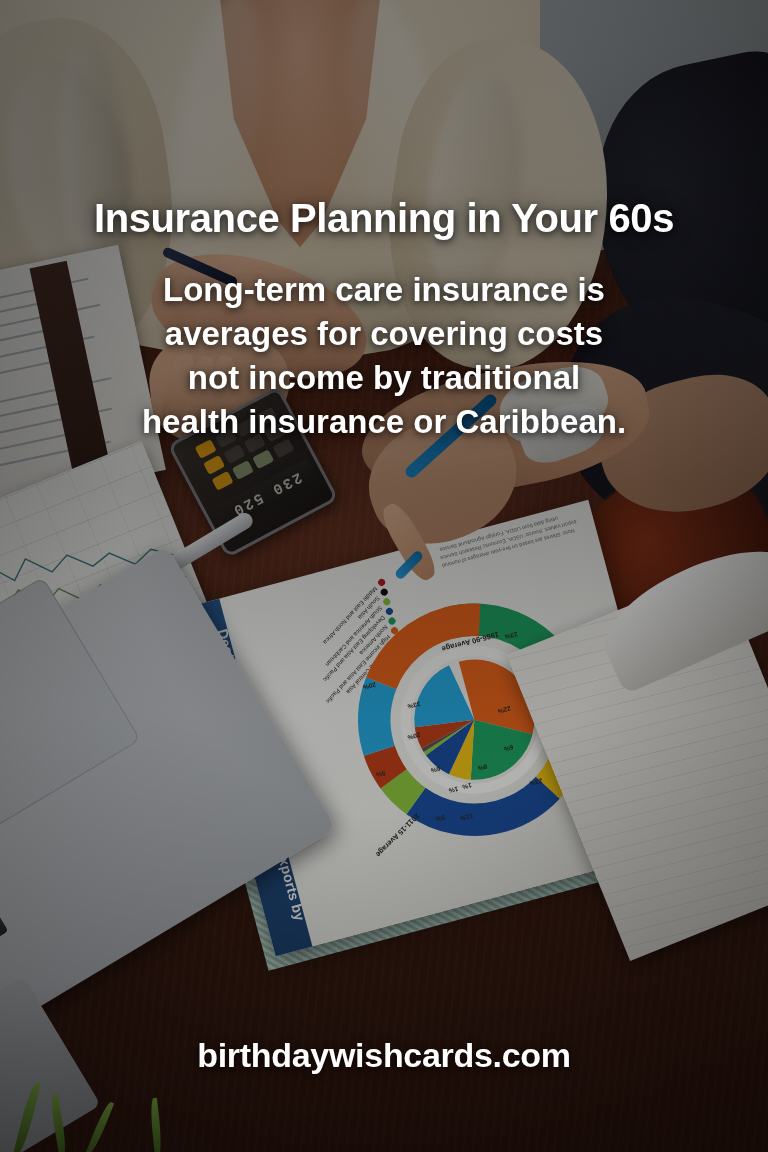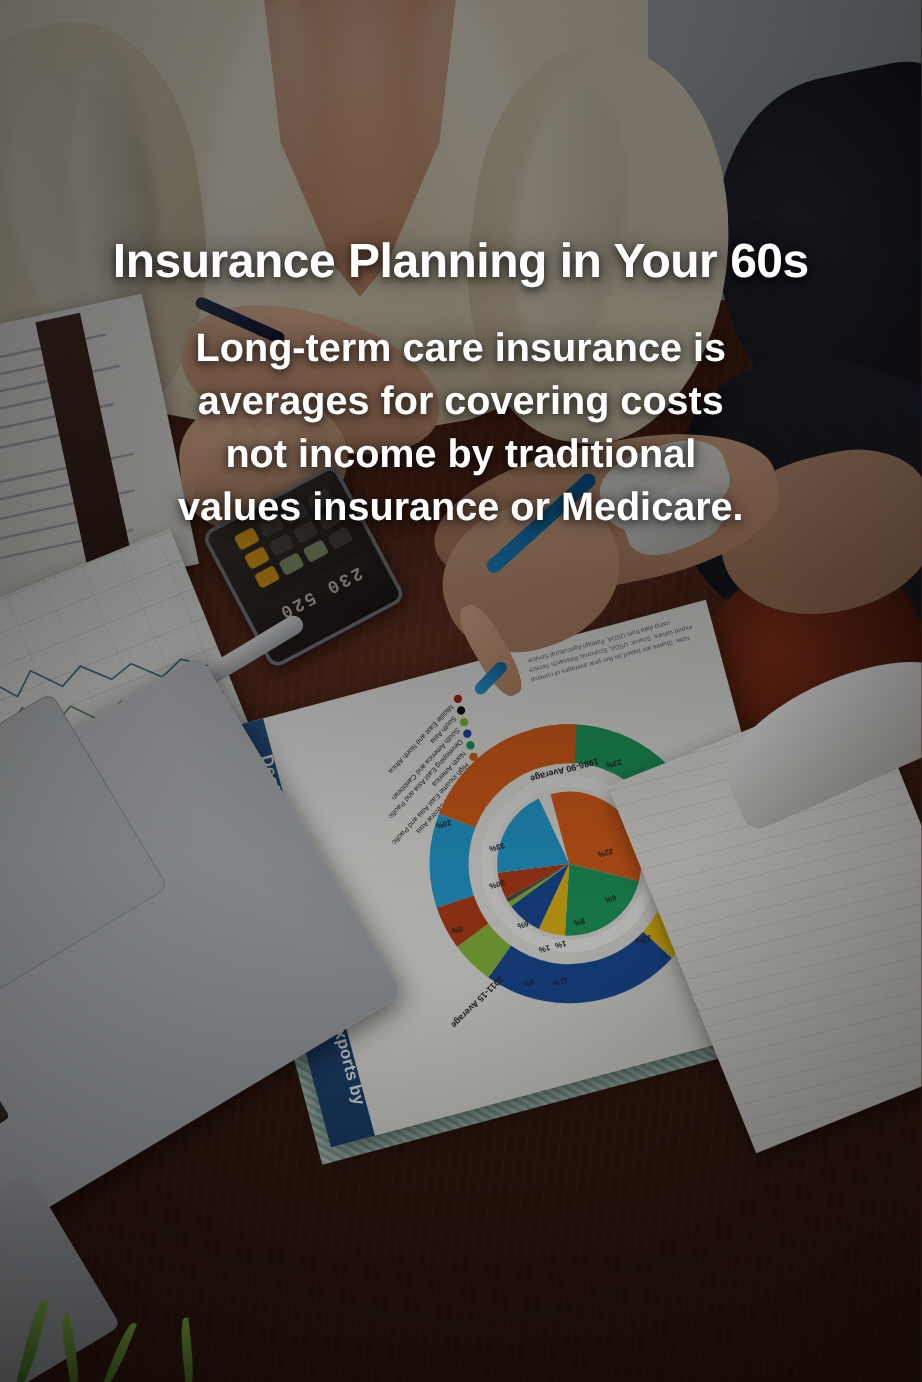--- a/index.html
+++ b/index.html
@@ -532,18 +532,19 @@
   </div>
 
   <div class="textLayer">
 
     <div class="headline">Insurance Planning in Your 60s</div>
 
     <div class="subhead">
       <span class="ln">Long-term care insurance is</span>
       <span class="ln">averages for covering costs</span>
       <span class="ln">not income by traditional</span>
-      <span class="ln">values insurance or Medicare.</span>
-    </div>
-
+      <span class="ln">health insurance or Caribbean.</span>
+    </div>
+
+    <div class="footer">birthdaywishcards.com</div>
   </div>
 
 </div>
 
 </body></html>

